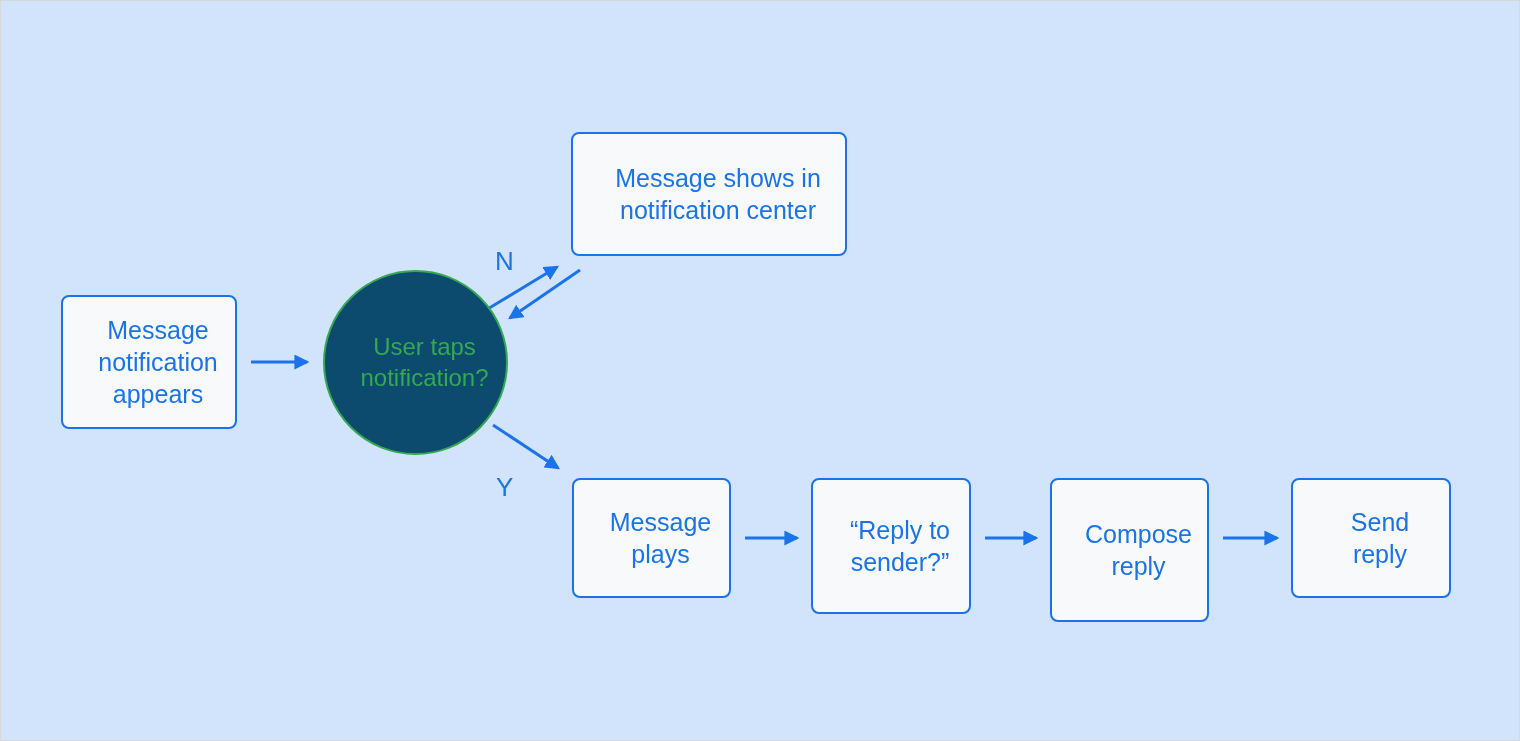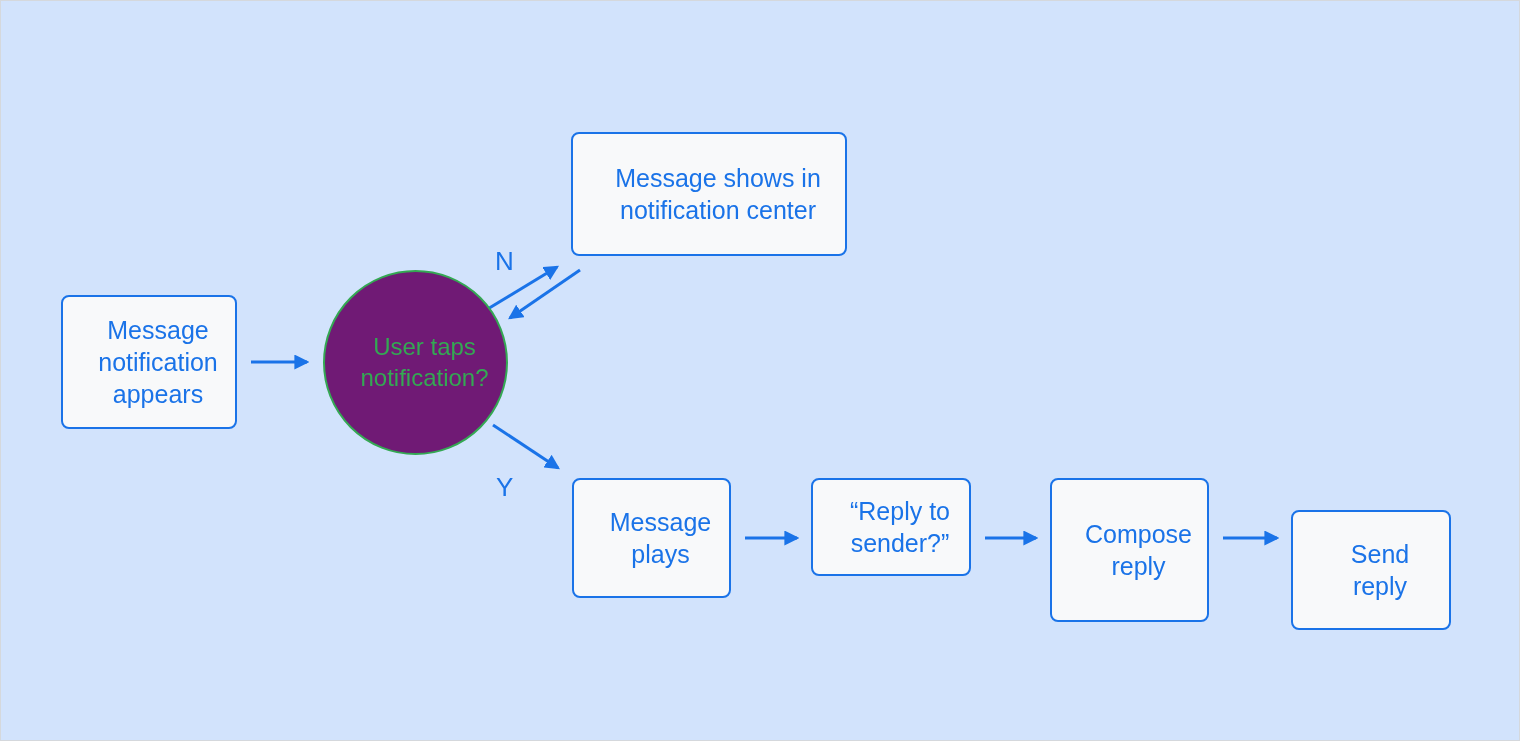--- a/index.html
+++ b/index.html
@@ -38,21 +38,21 @@
     padding-left: 18px;
   }
   .node.box {
     background: #f8f9fa;
     border: 2px solid #1a73e8;
     border-radius: 8px;
     color: #1a73e8;
     font-size: 25px;
   }
   .node.circle {
-    background: #701a75;
+    background: #0c4a6e;
     border: 2px solid #34a853;
     border-radius: 50%;
     color: #34a853;
     font-size: 24px;
   }
   .edge-label {
     position: absolute;
     color: #1a73e8;
     font-size: 26px;
     font-family: "Liberation Sans", sans-serif;
@@ -93,26 +93,26 @@
 
   <div class="node circle" style="left:322px; top:269px; width:185px; height:185px;">User taps
 notification?</div>
 
   <div class="node box" style="left:570px; top:131px; width:276px; height:124px;">Message shows in
 notification center</div>
 
   <div class="node box" style="left:571px; top:477px; width:159px; height:120px;">Message
 plays</div>
 
-  <div class="node box" style="left:810px; top:477px; width:160px; height:98px;">“Reply to
+  <div class="node box" style="left:810px; top:477px; width:160px; height:136px;">“Reply to
 sender?”</div>
 
   <div class="node box" style="left:1049px; top:477px; width:159px; height:144px;">Compose
 reply</div>
 
-  <div class="node box" style="left:1290px; top:477px; width:160px; height:120px;margin-top:32px;">Send
+  <div class="node box" style="left:1290px; top:477px; width:160px; height:120px;">Send
 reply</div>
 
   <div class="edge-label" style="left:494px; top:247px;">N</div>
 
   <div class="edge-label" style="left:495px; top:473px;">Y</div>
 
 </div>
 
 </body></html>

